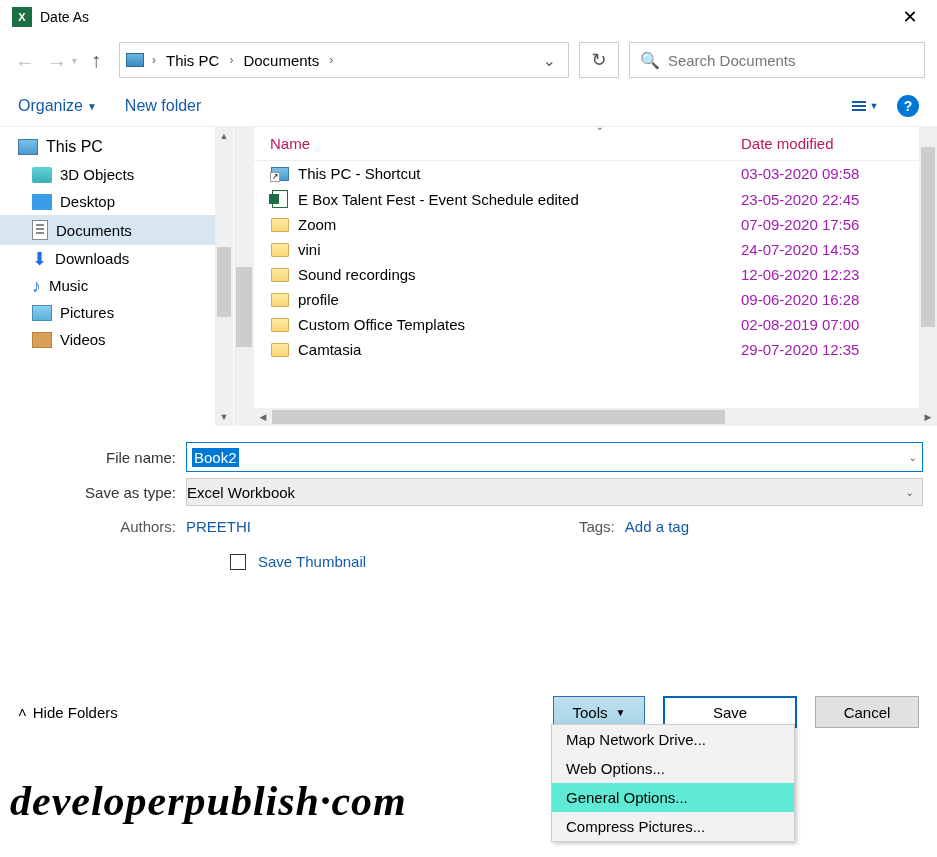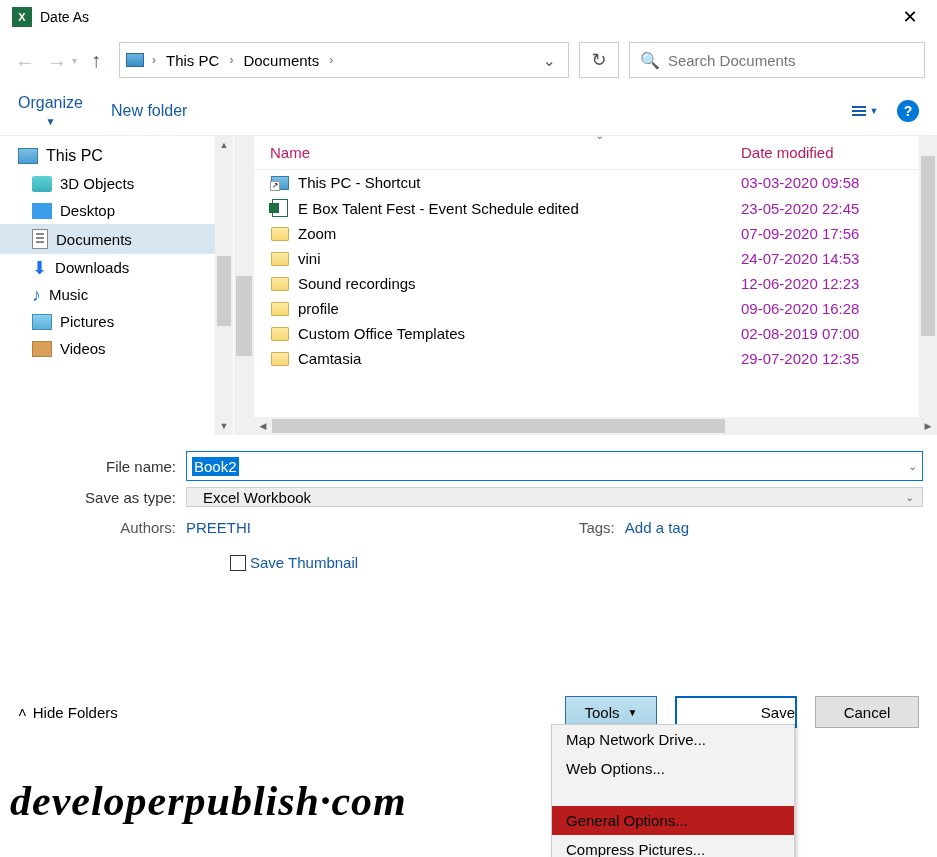--- a/index.html
+++ b/index.html
@@ -24,21 +24,21 @@
 .crumb-sep { color: #666; font-size: 12px; }
 .addr-dd { margin-left: auto; color: #666; padding: 0 8px; }
 
 .refresh { width: 40px; height: 36px; border: 1px solid #ccc; display: flex; align-items: center; justify-content: center; font-size: 18px; color: #555; }
 
 .search { width: 296px; height: 36px; border: 1px solid #ccc; display: flex; align-items: center; padding: 0 10px; gap: 8px; }
 .search .sicon { color: #888; font-size: 16px; }
 .search input { border: none; outline: none; flex: 1; font-size: 15px; color: #666; background: transparent; }
 
 .toolbar { display: flex; align-items: center; padding: 8px 18px; gap: 28px; }
-.tool-btn { font-size: 16px; color: #155aa9; display: flex; align-items: center; gap: 4px; cursor: pointer; flex-direction: column; }
+.tool-btn { font-size: 16px; color: #155aa9; display: flex; align-items: center; gap: 4px; cursor: pointer; }
 .tool-btn .dd { font-size: 10px; }
 .toolbar-right { margin-left: auto; display: flex; align-items: center; gap: 16px; }
 .view-btn { width: 32px; height: 24px; display: flex; align-items: center; justify-content: center; }
 .view-lines { display: flex; flex-direction: column; gap: 2px; }
 .view-lines span { width: 14px; height: 2px; background: #155aa9; display: block; }
 .help-btn { width: 22px; height: 22px; border-radius: 50%; background: #0078d7; color: #fff; display: flex; align-items: center; justify-content: center; font-size: 14px; font-weight: bold; }
 
 .body-split { display: flex; height: 300px; border-top: 1px solid #eee; }
 
 .sidebar { width: 234px; position: relative; border-right: 1px solid transparent; }
@@ -88,43 +88,43 @@
 .vscroll .thumb { position: absolute; left: 2px; right: 2px; top: 20px; height: 180px; background: #cdcdcd; }
 
 .form-area { padding: 16px 8px 0 8px; }
 .form-row { display: flex; align-items: center; margin-bottom: 6px; }
 .form-label { width: 178px; text-align: right; padding-right: 10px; font-size: 15px; color: #333; }
 .form-input-wrap { flex: 1; margin-right: 6px; position: relative; }
 .fn-input { width: 100%; height: 30px; border: 1px solid #0078d7; padding: 0 28px 0 6px; font-size: 15px; outline: none; }
 .fn-display { position: absolute; left: 1px; top: 1px; bottom: 1px; display: flex; align-items: center; padding-left: 5px; pointer-events: none; }
 .fn-display span { background: #0078d7; color: #fff; padding: 1px 2px; font-size: 15px; }
 .fn-dd { position: absolute; right: 6px; top: 50%; transform: translateY(-50%); font-size: 10px; color: #555; }
-.type-select { width: 100%; height: 20px; border: 1px solid #ccc; background: #eee; padding: 0 28px 0 16px; font-size: 15px; position: relative; display: flex; align-items: center; }
+.type-select { width: 100%; height: 28px; border: 1px solid #ccc; background: #eee; padding: 0 28px 0 0; font-size: 15px; position: relative; display: flex; align-items: center; }
 .type-select .dd { position: absolute; right: 8px; font-size: 10px; color: #555; }
 
 .meta-row { display: flex; padding: 6px 0 0 0; }
 .meta-col { display: flex; font-size: 15px; }
 .meta-label { color: #555; width: 178px; text-align: right; padding-right: 10px; }
 .meta-val { color: #155aa9; }
 .meta-spacer { flex: 1; }
 
-.thumb-row { padding: 18px 0 0 222px; display: flex; align-items: center; gap: 4px; }
+.thumb-row { padding: 18px 0 0 222px; display: flex; align-items: center; gap: 12px; }
 .chk { width: 16px; height: 16px; border: 1px solid #333; }
 .thumb-label { font-size: 15px; color: #155aa9; }
 
 .footer { position: absolute; left: 0; right: 0; top: 686px; padding: 10px 18px; display: flex; align-items: center; }
 .hide-folders { display: flex; align-items: center; gap: 6px; font-size: 15px; color: #000; cursor: pointer; }
 .footer-btns { margin-left: auto; display: flex; gap: 18px; align-items: center; }
 .tools-btn { width: 92px; height: 32px; border: 1px solid #2a6fb5; background: linear-gradient(#bfe0ef, #a8d4e6); display: flex; align-items: center; justify-content: center; gap: 8px; font-size: 15px; cursor: pointer; }
-.save-btn { width: 122px; height: 32px; border: 2px solid #0065b8; background: #fff; font-size: 15px; cursor: pointer; text-align: right; }
+.save-btn { width: 134px; height: 32px; border: 2px solid #0065b8; background: #fff; font-size: 15px; cursor: pointer; }
 .cancel-btn { width: 104px; height: 32px; border: 1px solid #adadad; background: #e1e1e1; font-size: 15px; cursor: pointer; }
 
 .tools-menu { position: absolute; top: 724px; left: 551px; width: 244px; background: #f2f2f2; border: 1px solid #ccc; box-shadow: 2px 2px 4px rgba(0,0,0,0.2); z-index: 10; }
 .tools-menu-item { padding: 6px 14px; font-size: 15px; cursor: pointer; }
-.tools-menu-item.hover { background: #b91c1c; margin-top: 23px; }
+.tools-menu-item.hover { background: #5eead4; }
 
 .watermark { position: absolute; bottom: 32px; left: 10px; font-family: "Comic Sans MS", cursive; font-size: 42px; font-weight: bold; font-style: italic; letter-spacing: 1px; }
 </style>
 </head>
 <body>
 
 <div class="titlebar">
   <div class="app-icon"></div>
   <div class="title">Date As</div>
   <div class="close">✕</div>

